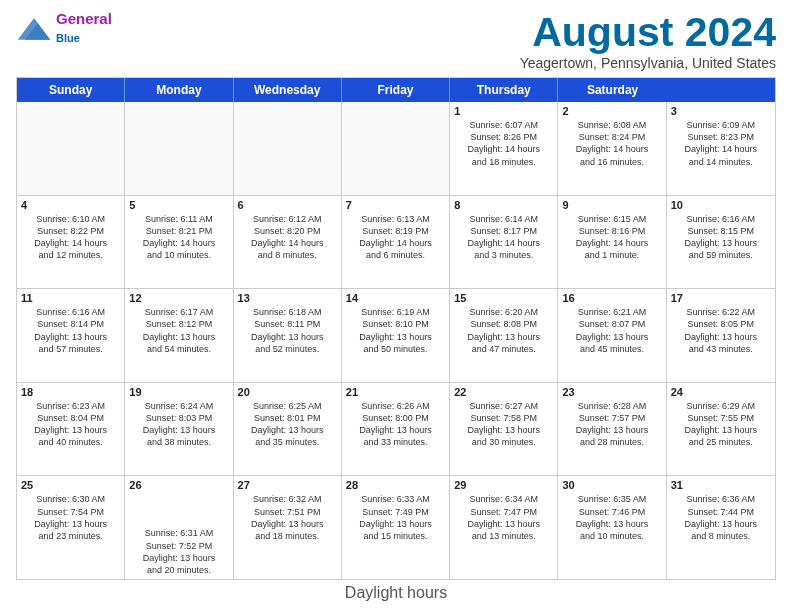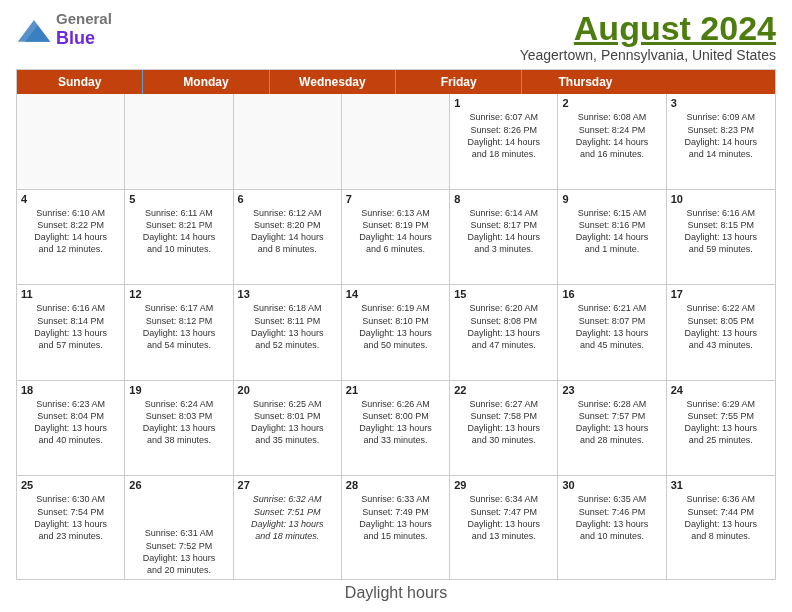--- a/index.html
+++ b/index.html
@@ -34,40 +34,39 @@
       gap: 4px;
     }
     .logo-icon {
       width: 36px;
       height: 28px;
     }
     .title-area {
       text-align: right;
     }
     .main-title {
-      font-size: 34px;
+      font-size: 41px;
       font-weight: bold;
-      color: #4d7c0f;
+      color: #0369a1;
       line-height: 1.1;
-      text-decoration: underline;
     }
     .subtitle {
       font-size: 14px;
       color: #444;
     }
     .calendar {
       flex: 1;
       display: flex;
       flex-direction: column;
       border: 1px solid #ccc;
     }
     .cal-header {
       display: grid;
-      grid-template-columns: repeat(6, 1fr);
-      background: #c2410c;
+      grid-template-columns: repeat(7, 1fr);
+      background: #1d4ed8;
     }
     .cal-header-cell {
       color: #fff;
       font-size: 12px;
       font-weight: bold;
       padding: 5px 4px;
       text-align: center;
       border-right: 1px solid #5a9fd4;
     }
     .cal-header-cell:last-child { border-right: none; }
@@ -117,38 +116,39 @@
 
 <div class="page">
   <div class="header">
     <div class="logo-area">
       <div class="logo">
         <svg class="logo-icon" viewBox="0 0 40 30" xmlns="http://www.w3.org/2000/svg">
           <polygon points="2,28 20,4 38,28" fill="#3a7fc1" opacity="0.85"></polygon>
           <polygon points="10,28 24,10 38,28" fill="#3a7fc1"></polygon>
         </svg>
         <div>
-          <span style="font-size:15px;font-weight:bold;color:#737373;">General</span><br>
-          <span style="font-size:18px;font-weight:bold;color:#6d28d9;">Blue</span>
+          <span style="font-size:15px;font-weight:bold;color:#a21caf;">General</span><br>
+          <span style="font-size:11px;font-weight:bold;color:#0369a1;">Blue</span>
         </div>
       </div>
     </div>
     <div class="title-area">
       <div class="main-title">August 2024</div>
       <div class="subtitle">Yeagertown, Pennsylvania, United States</div>
     </div>
   </div>
 
   <div class="calendar">
     <div class="cal-header">
     <div class="cal-header-cell">Sunday</div>
         <div class="cal-header-cell">Monday</div>
         <div class="cal-header-cell">Wednesday</div>
         <div class="cal-header-cell">Friday</div>
         <div class="cal-header-cell">Thursday</div>
+        <div class="cal-header-cell">Saturday</div>
       </div>
     <div class="cal-body">
     <div class="cal-row">
           <div class="cal-cell empty"></div>
           <div class="cal-cell empty"></div>
           <div class="cal-cell empty"></div>
           <div class="cal-cell empty"></div>
           <div class="cal-cell">
             <div class="day-num">1</div>
             <div class="cell-text" style="white-space: pre-line;">Sunrise: 6:07 AM
@@ -334,21 +334,21 @@
           </div>
           <div class="cal-cell">
             <div class="day-num">26</div>
             <div class="cell-text" style="white-space: pre-line; margin-top: 36px;">Sunrise: 6:31 AM
 Sunset: 7:52 PM
 Daylight: 13 hours
 and 20 minutes.</div>
           </div>
           <div class="cal-cell">
             <div class="day-num">27</div>
-            <div class="cell-text" style="white-space: pre-line; font-style: italic;">Sunrise: 6:32 AM
+            <div class="cell-text" style="white-space: pre-line;">Sunrise: 6:32 AM
 Sunset: 7:51 PM
 Daylight: 13 hours
 and 18 minutes.</div>
           </div>
           <div class="cal-cell">
             <div class="day-num">28</div>
             <div class="cell-text" style="white-space: pre-line;">Sunrise: 6:33 AM
 Sunset: 7:49 PM
 Daylight: 13 hours
 and 15 minutes.</div>

